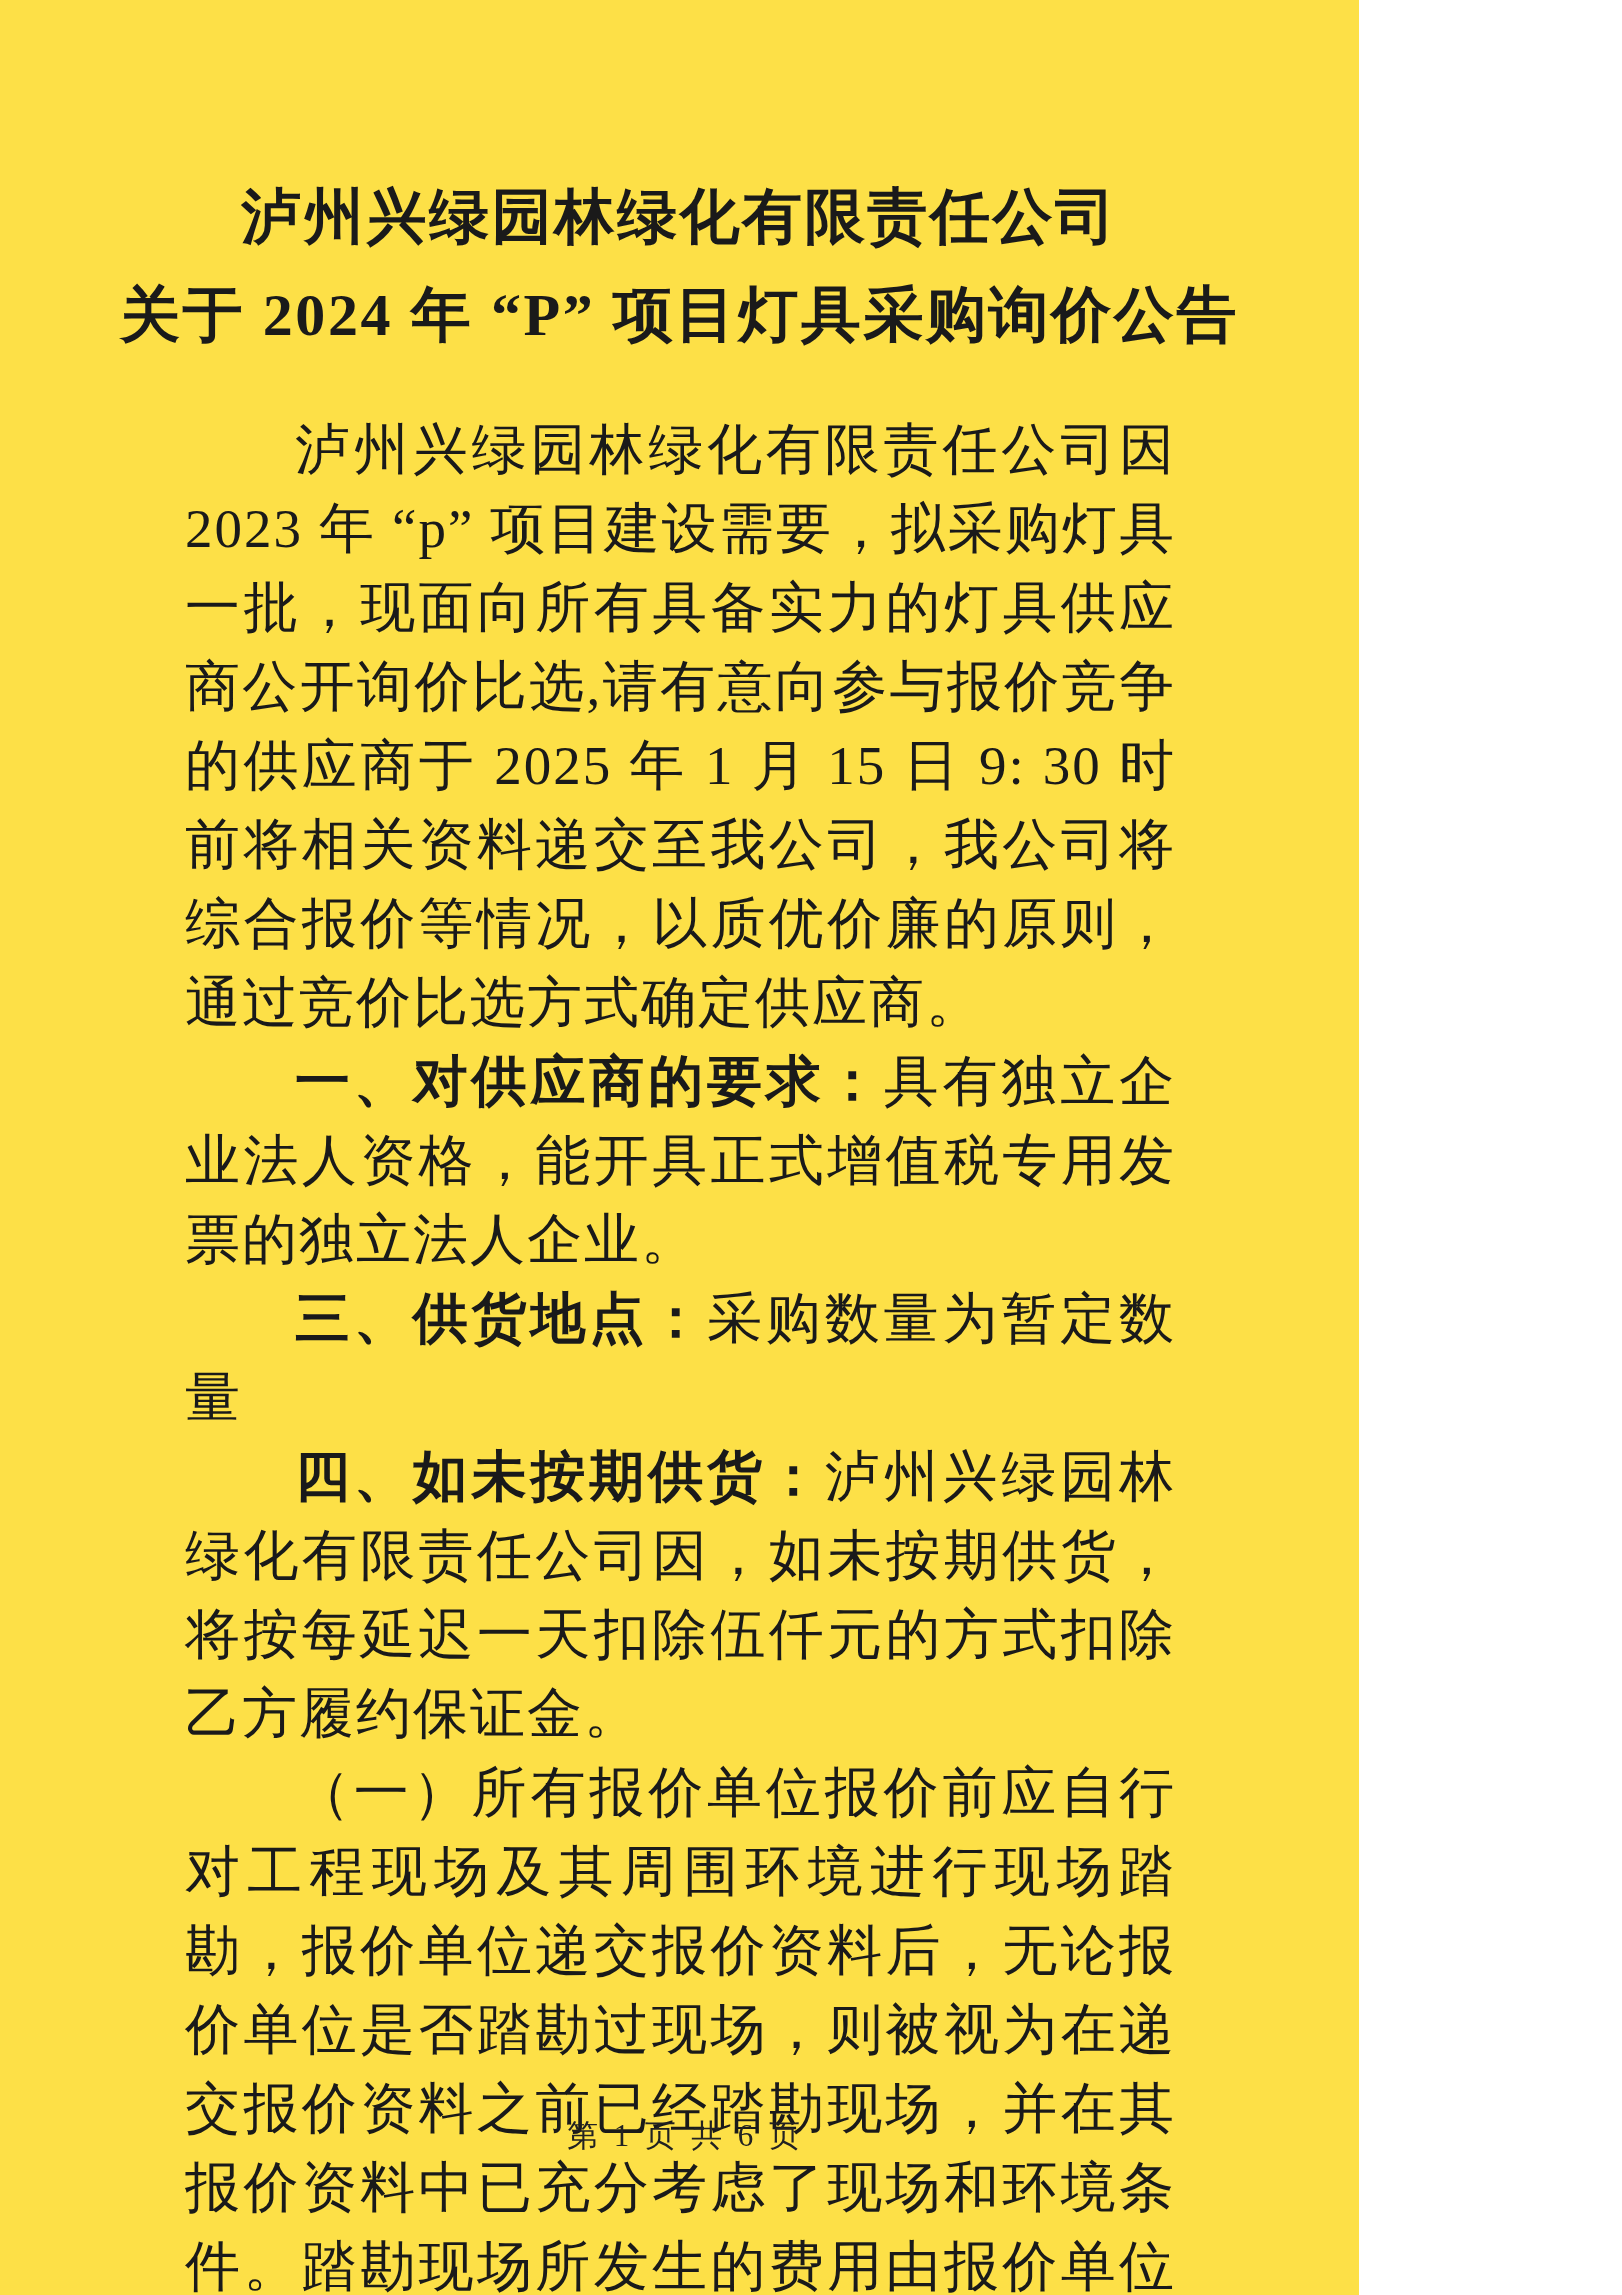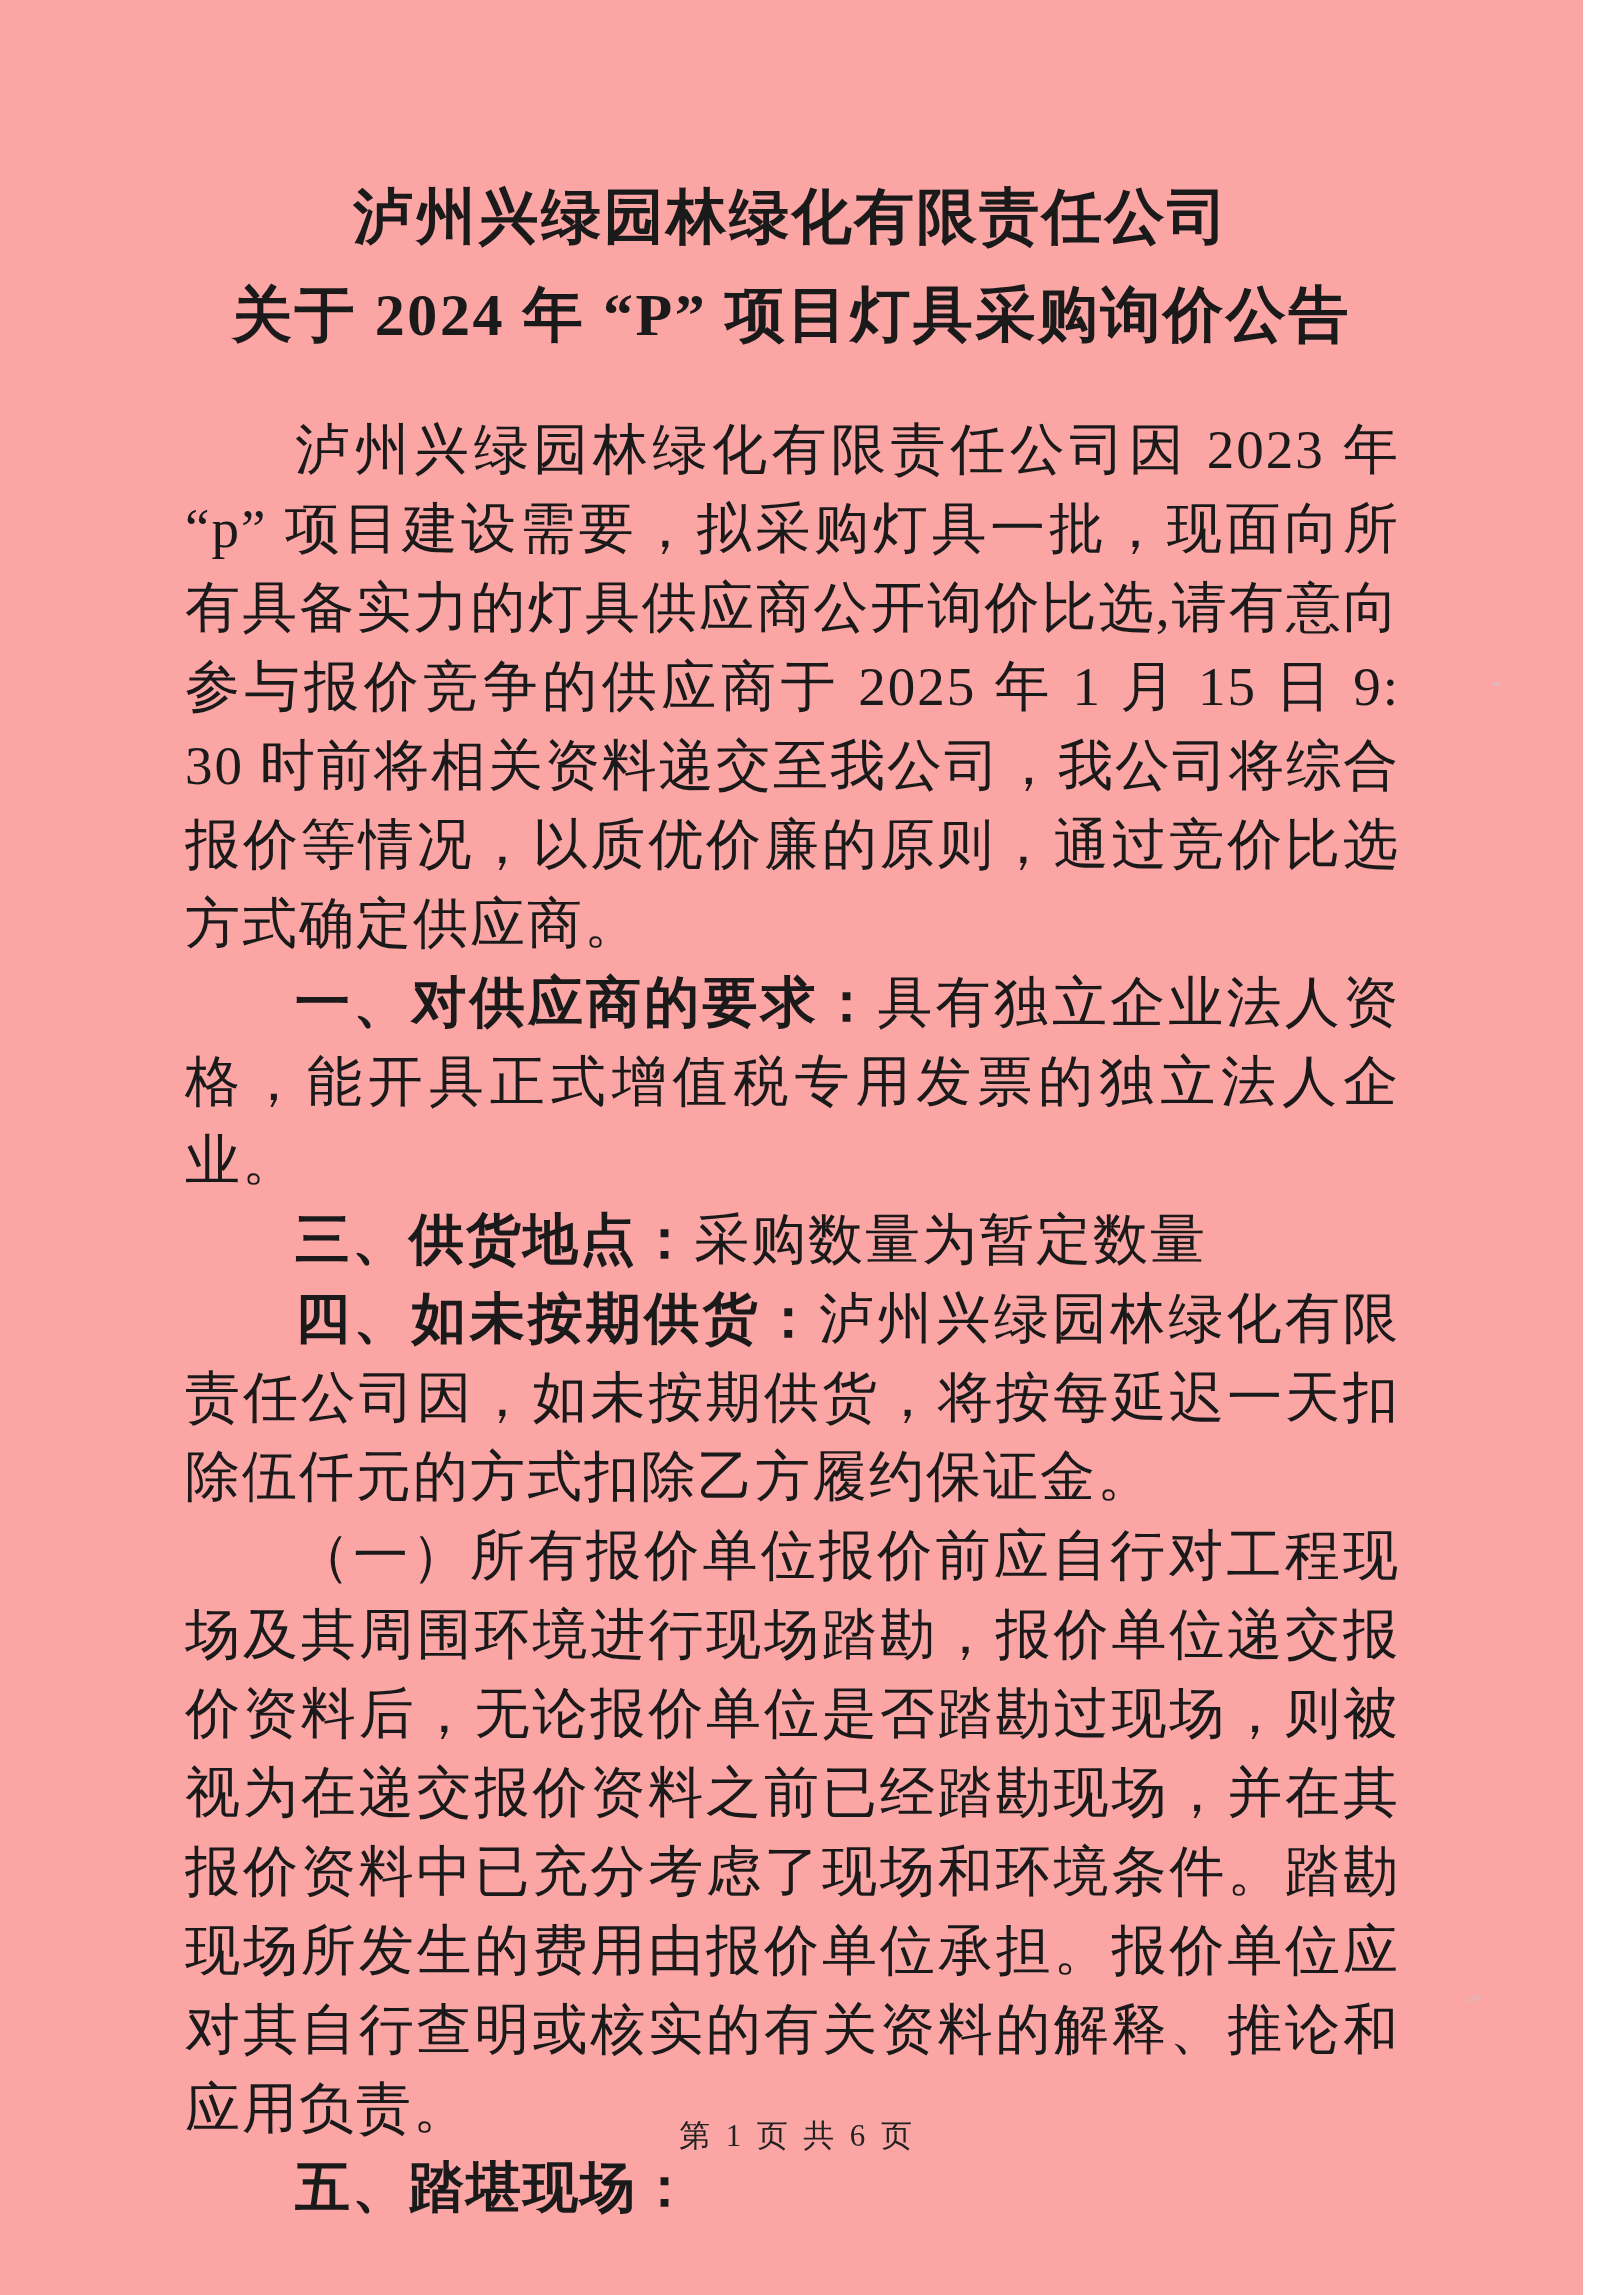--- a/index.html
+++ b/index.html
@@ -2,23 +2,23 @@
 <html style="font-size:10.5px"><head>
 <meta charset="utf-8">
 <style>
   html, body {
     margin: 0;
     padding: 0;
     background: #ffffff;
   }
   .sheet {
     position: relative;
-    width: 1583px;
+    width: 1359px;
     height: 2295px;
-    background: #fca5a5;
+    background: #fde047;
     overflow: hidden;
     font-family: "Liberation Serif", "DejaVu Serif", serif;
     color: #1a1a1a;
   }
   .title-block {
     padding-top: 168px;
     text-align: center;
   }
   .title-line {
     font-size: 60px;

